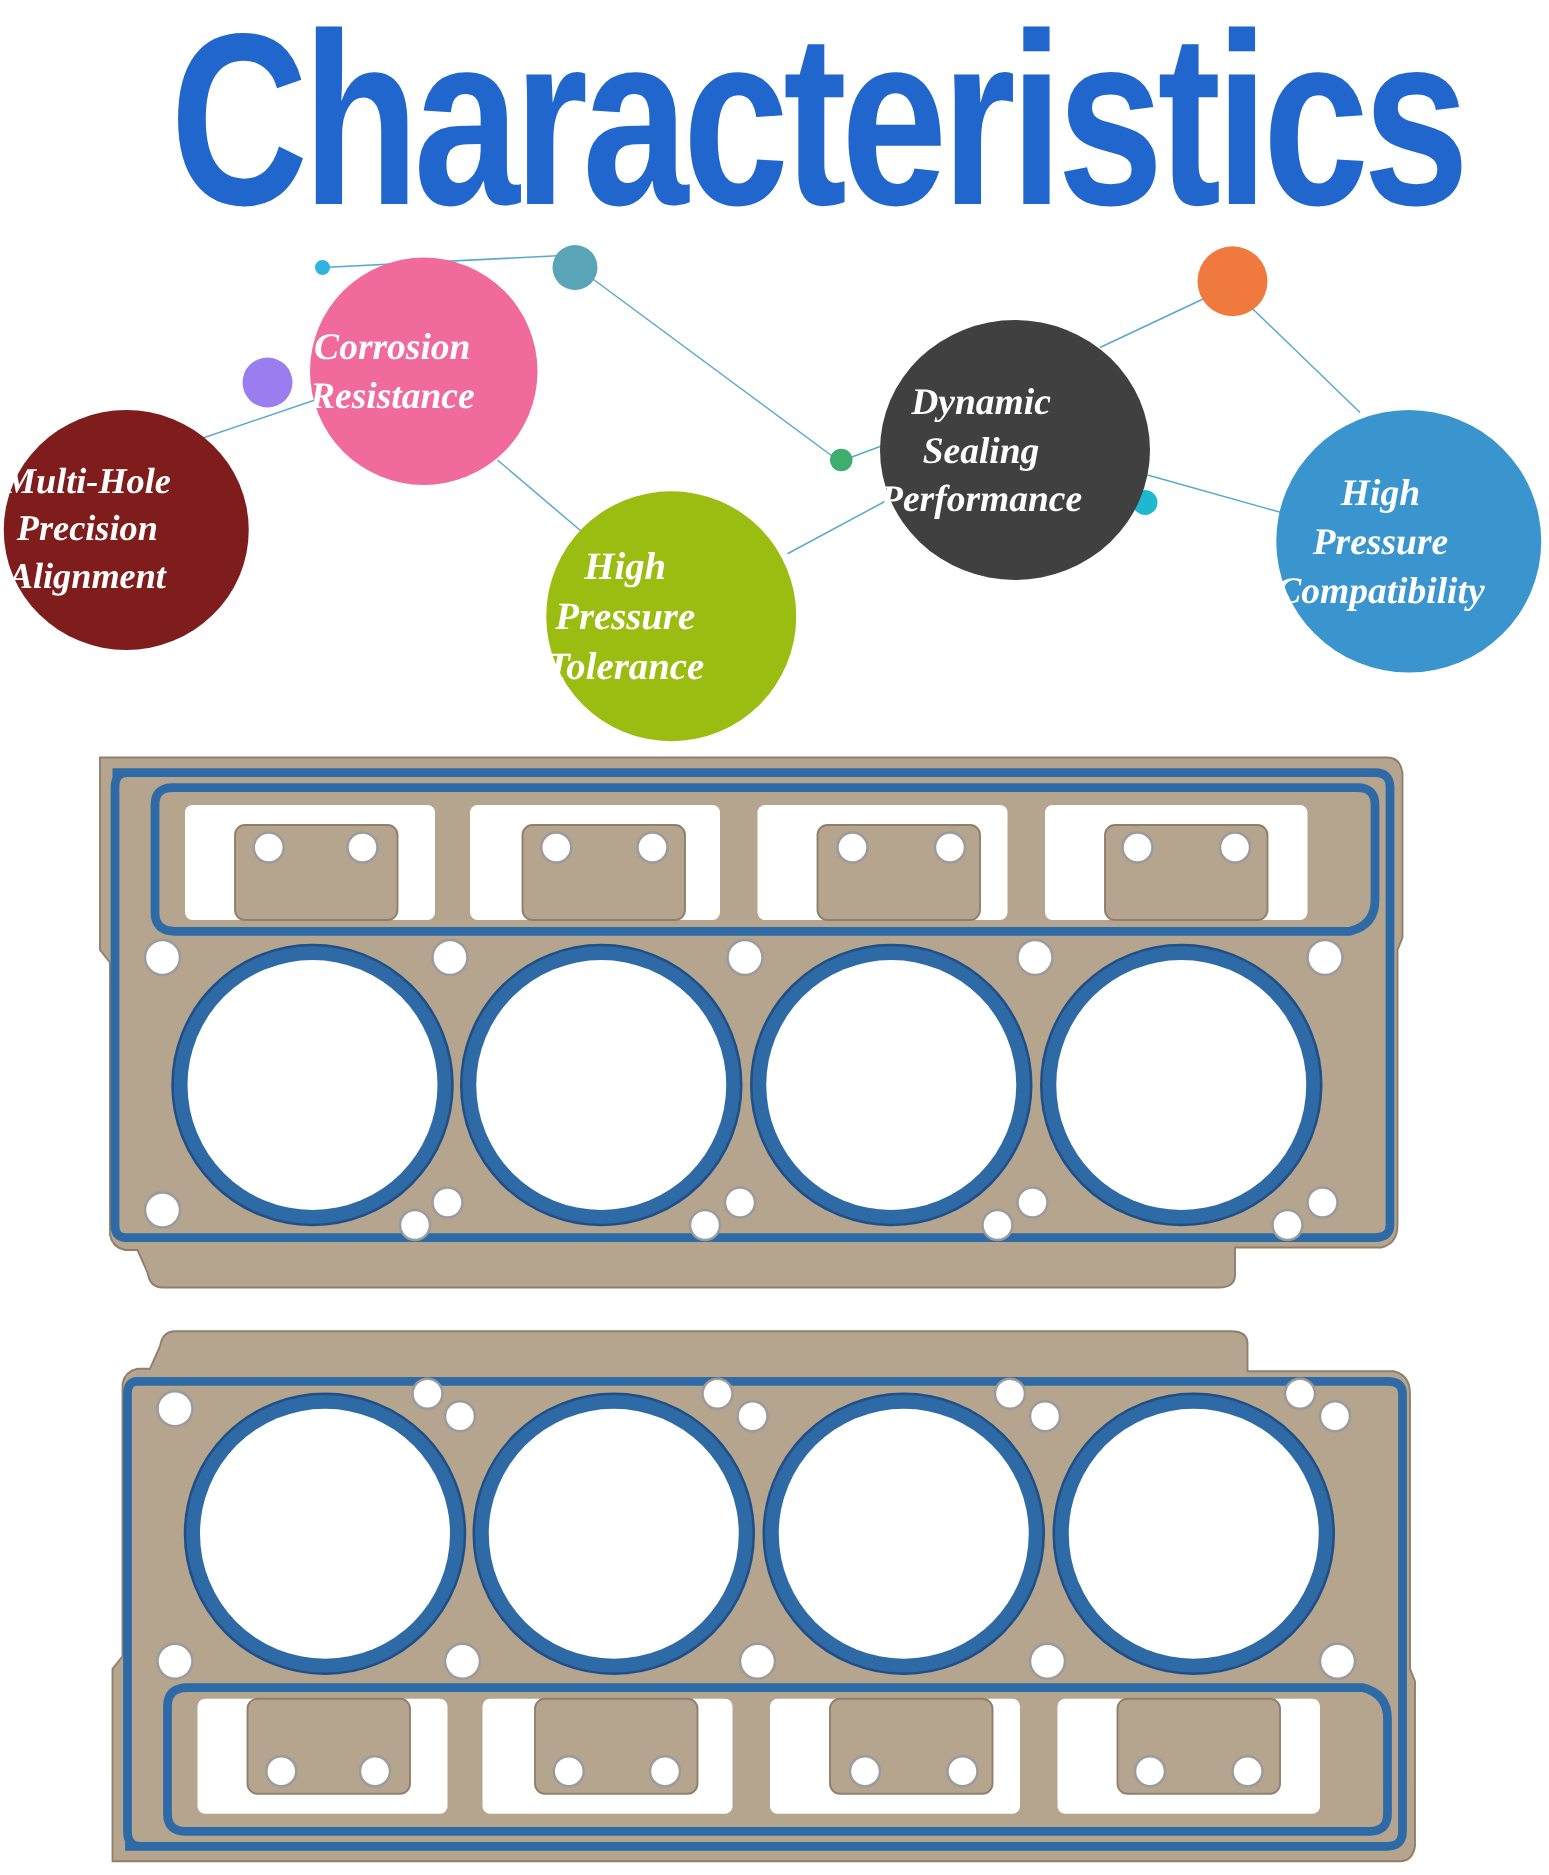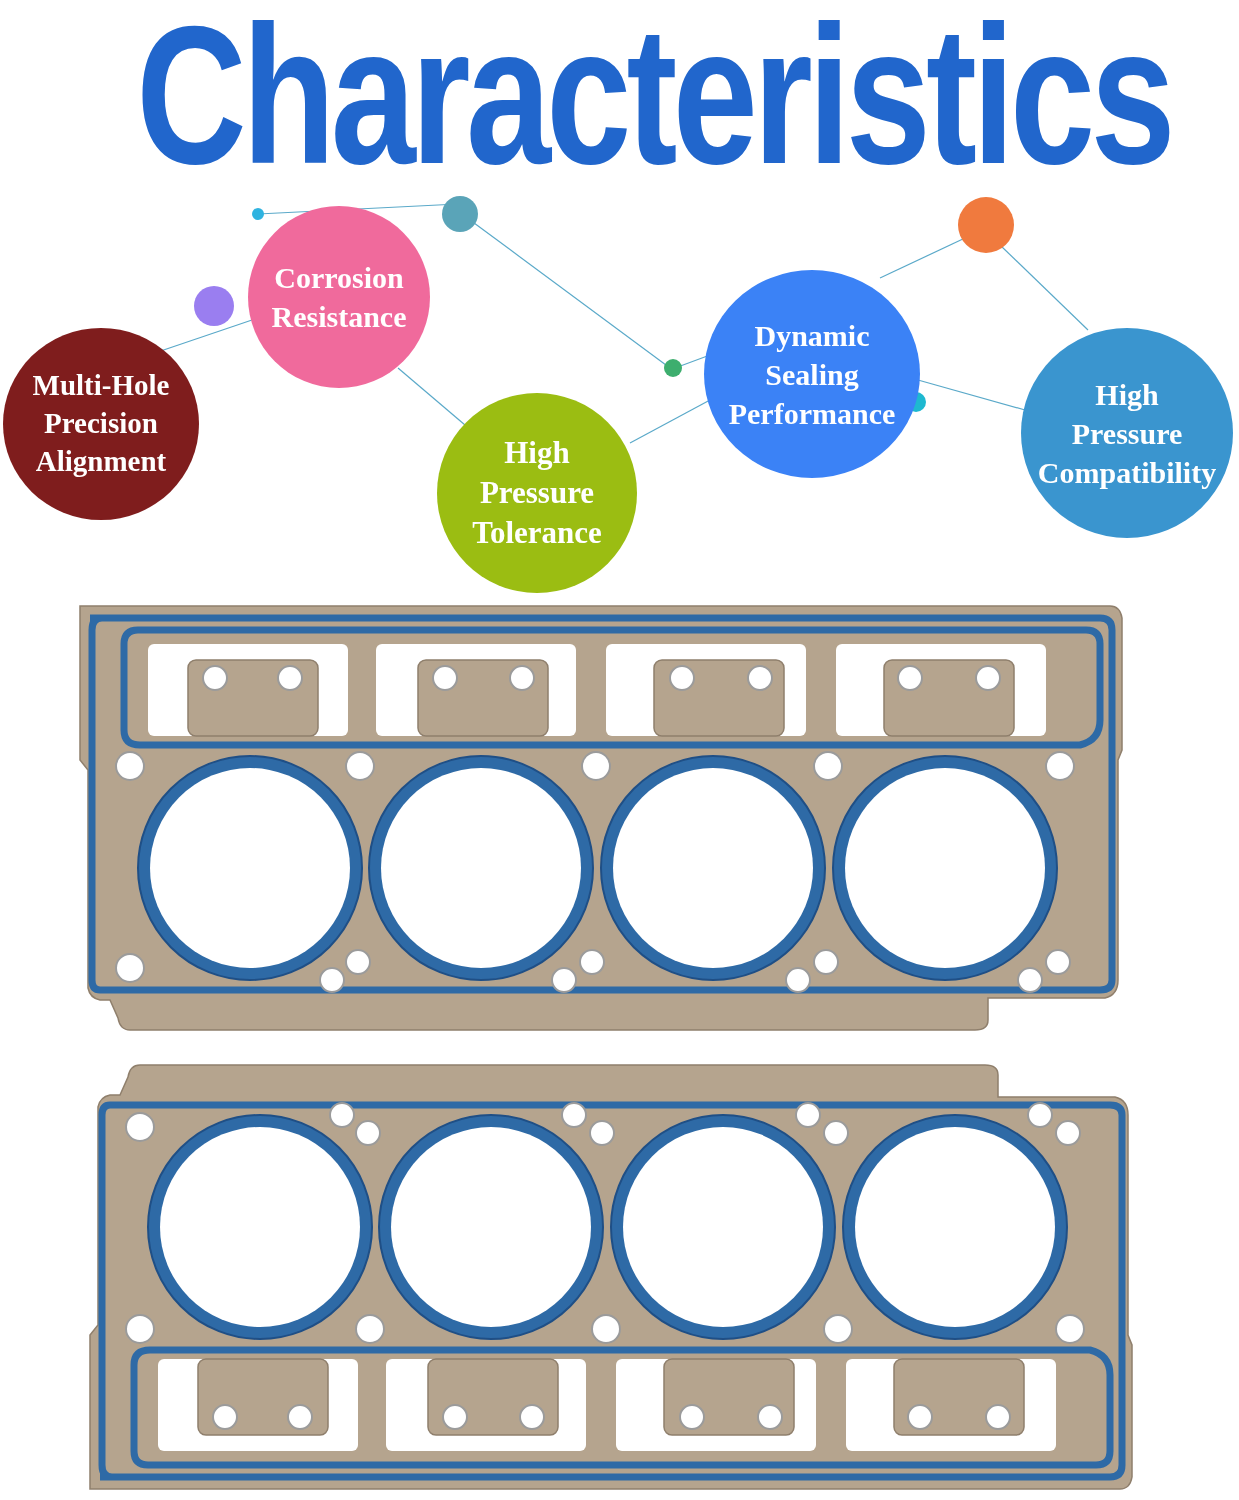--- a/index.html
+++ b/index.html
@@ -5,23 +5,23 @@
   html, body { margin: 0; padding: 0; background: #ffffff; }
   body { width: 1239px; height: 1500px; position: relative; overflow: hidden; font-family: "Liberation Sans", sans-serif; }
   .title {
     position: absolute; left: 0; top: -4px; width: 1239px; height: 200px;
     text-align: center; font-family: "Liberation Sans", sans-serif; font-weight: bold;
     font-size: 196px; line-height: 200px; letter-spacing: -6px;
     transform: scaleX(0.78); transform-origin: 50% 50%;
   }
   .bubble {
     position: absolute; border-radius: 50%;
-    display: flex; align-items: center; justify-content: center; text-align: center;
+    display: flex; align-items: center; text-align: center;
     color: #ffffff; font-family: "Liberation Serif", serif; font-weight: bold;
-    line-height: 1.3; white-space: pre-line; box-sizing: border-box;
+    line-height: 1.3; white-space: pre-line; box-sizing: border-box; font-style: italic;
   }
   .dot { position: absolute; border-radius: 50%; }
   svg.lines { position: absolute; left: 0; top: 0; }
   svg.gasket { position: absolute; }
 </style>
 </head>
 <body>
 
 <div class="title" style="color: rgb(33, 102, 204);">Characteristics</div>
 
@@ -53,21 +53,21 @@
 </div>
 <div class="bubble" style="left: 248px; top: 206px; width: 182px; height: 182px; font-size: 30px; background: rgb(240, 106, 156);">
   <span>Corrosion
 Resistance</span>
 </div>
 <div class="bubble" style="left: 437px; top: 393px; width: 200px; height: 200px; font-size: 31px; background: rgb(155, 189, 18);">
   <span>High
 Pressure
 Tolerance</span>
 </div>
-<div class="bubble" style="left: 704px; top: 270px; width: 216px; height: 208px; font-size: 30px; background: #3b82f6;">
+<div class="bubble" style="left: 704px; top: 256px; width: 216px; height: 208px; font-size: 30px; background: #404040;">
   <span>Dynamic
 Sealing
 Performance</span>
 </div>
 <div class="bubble" style="left: 1021px; top: 328px; width: 212px; height: 210px; font-size: 30px; background: rgb(58, 149, 207);">
   <span>High
 Pressure
 Compatibility</span>
 </div>
 

